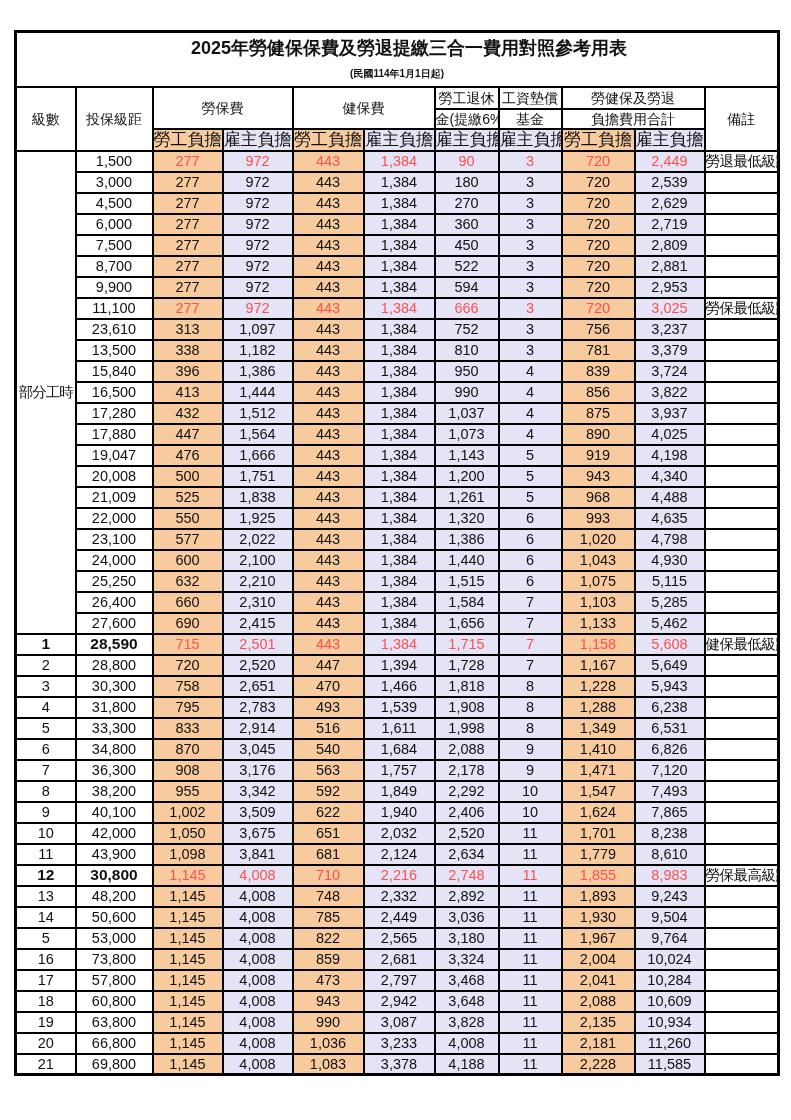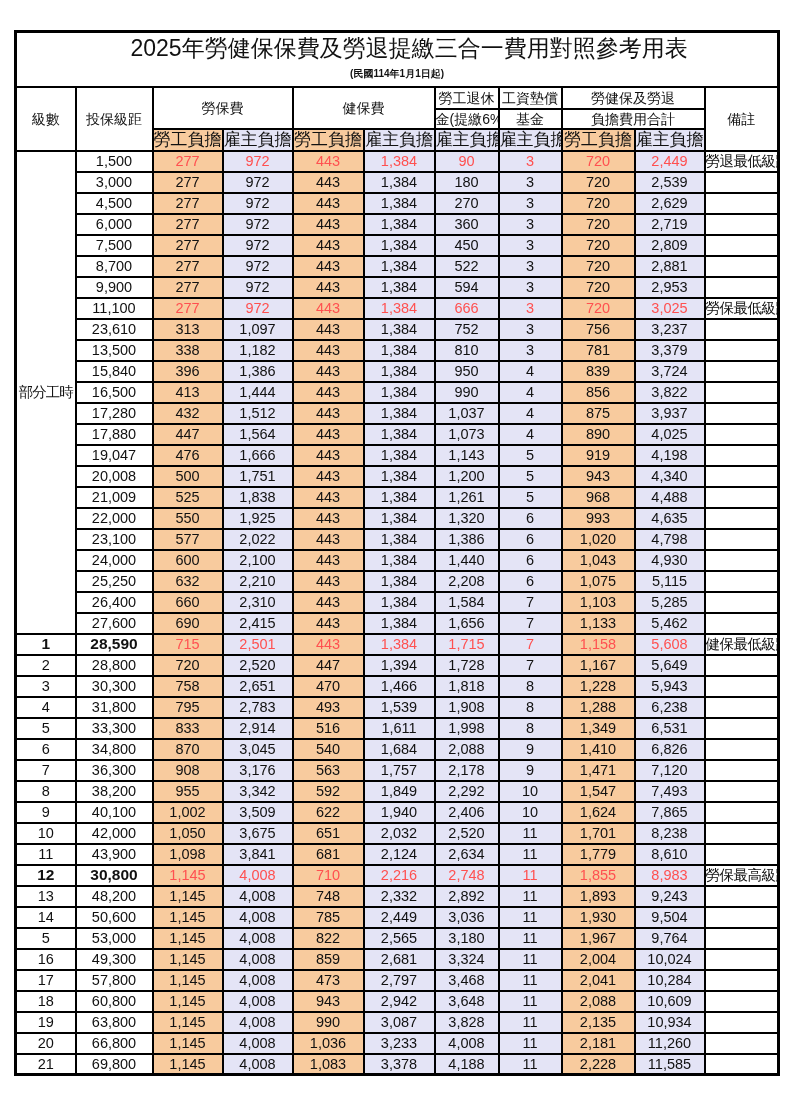--- a/index.html
+++ b/index.html
@@ -23,21 +23,21 @@
     vertical-align: middle;
     padding: 0;
     color: #111;
     font-weight: normal;
     overflow: hidden;
     white-space: nowrap;
   }
 
   
   .title-cell { height: 55px; border: 3px solid #000; }
-  .title-main { font-size: 23px; font-weight: normal; line-height: 29px; margin-left: 24px; }
+  .title-main { font-size: 18px; font-weight: bold; line-height: 29px; margin-left: 24px; }
   .title-sub  { font-size: 10px; font-weight: bold; line-height: 21px; }
 
   
   .hdr { font-size: 14px; }
   .hdr-r1 td { height: 20px; line-height: 20px; }
   .hdr-r2 td { height: 18px; line-height: 18px; }
   .hdr-r3 td { height: 20px; line-height: 20px; font-size: 17px; }
   .bg-emp { background: #F8CB9E; }
   .bg-er  { background: #E4E4F6; }
 
@@ -342,21 +342,21 @@
           <td class="c-val bg-emp">1,043</td>
           <td class="c-val bg-er">4,930</td>
           <td class="c-remark"></td>
         </tr>
         <tr class="data-row">
           <td class="c-bracket">25,250</td>
           <td class="c-val bg-emp">632</td>
           <td class="c-val bg-er">2,210</td>
           <td class="c-val bg-emp">443</td>
           <td class="c-val bg-er">1,384</td>
-          <td class="c-val bg-er">2,208</td>
+          <td class="c-val bg-er">1,515</td>
           <td class="c-val bg-er">6</td>
           <td class="c-val bg-emp">1,075</td>
           <td class="c-val bg-er">5,115</td>
           <td class="c-remark"></td>
         </tr>
         <tr class="data-row">
           <td class="c-bracket">26,400</td>
           <td class="c-val bg-emp">660</td>
           <td class="c-val bg-er">2,310</td>
           <td class="c-val bg-emp">443</td>
@@ -569,21 +569,21 @@
           <td class="c-val bg-emp">822</td>
           <td class="c-val bg-er">2,565</td>
           <td class="c-val bg-er">3,180</td>
           <td class="c-val bg-er">11</td>
           <td class="c-val bg-emp">1,967</td>
           <td class="c-val bg-er">9,764</td>
           <td class="c-remark"></td>
         </tr>
         <tr class="data-row">
           <td class="c-level">16</td>
-          <td class="c-bracket">49,300</td>
+          <td class="c-bracket">73,800</td>
           <td class="c-val bg-emp">1,145</td>
           <td class="c-val bg-er">4,008</td>
           <td class="c-val bg-emp">859</td>
           <td class="c-val bg-er">2,681</td>
           <td class="c-val bg-er">3,324</td>
           <td class="c-val bg-er">11</td>
           <td class="c-val bg-emp">2,004</td>
           <td class="c-val bg-er">10,024</td>
           <td class="c-remark"></td>
         </tr>

